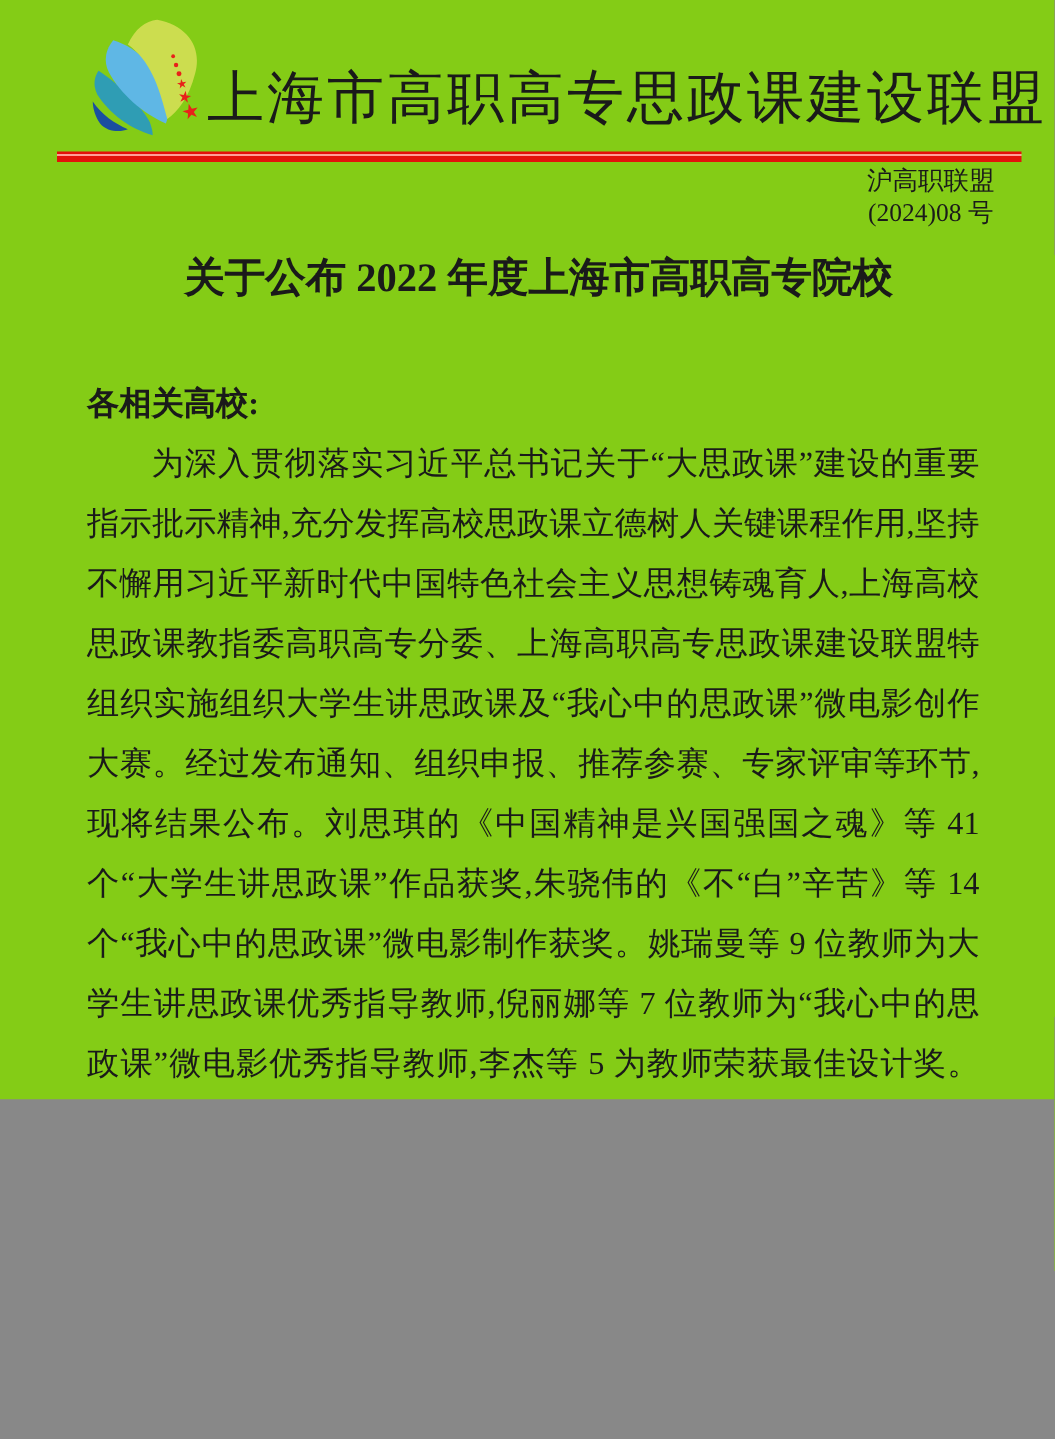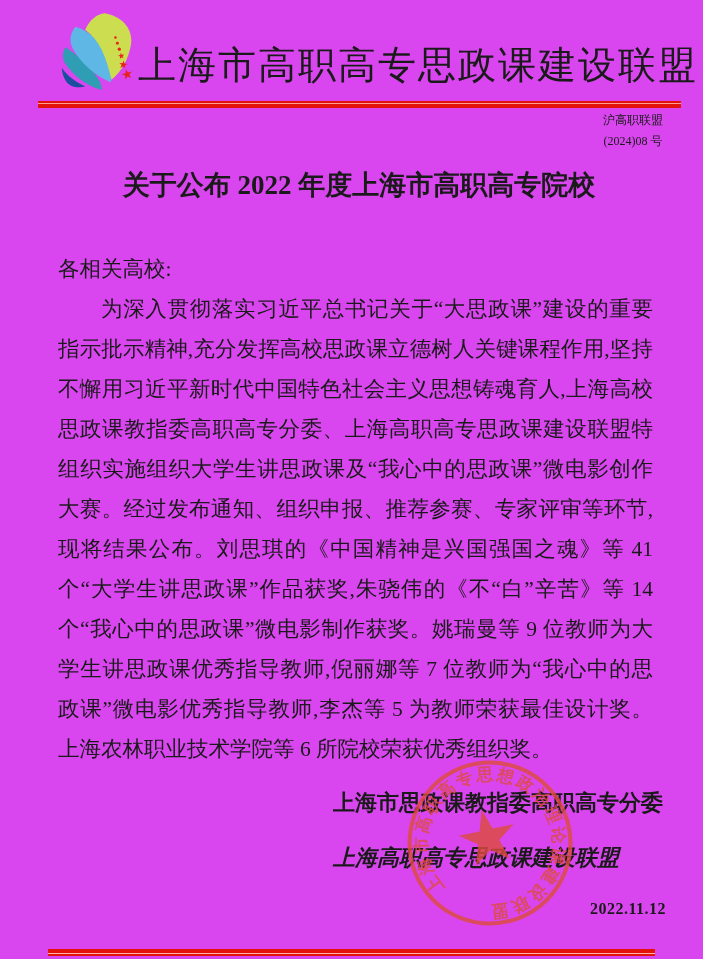--- a/index.html
+++ b/index.html
@@ -1,20 +1,20 @@
 <!DOCTYPE html>
 <html><head>
 <meta charset="utf-8">
 <style>
   html,body{margin:0;padding:0;background:#888;}
   .page{
     position:relative;
-    width:703px;height:959px;
+    width:703px;height:733px;
     margin:0 auto;
-    background:#d946ef;
+    background:#84cc16;
     overflow:hidden;
     color:#1a1a1a;
     font-family:"Liberation Serif","DejaVu Serif",serif;
   }
 
   
   .masthead{position:absolute;top:12px;left:56px;display:flex;align-items:flex-start;}
   .logo{width:76px;height:88px;flex:0 0 auto;}
   .org-name{
     font-size:38px;letter-spacing:2px;white-space:nowrap;
@@ -28,37 +28,37 @@
     background:linear-gradient(to bottom,#e3120b 0 2px,#ff9e97 2px 3px,#e3120b 3px 7px);
   }
   .rule-bottom{
     top:949px;left:48px;width:607px;
     background:linear-gradient(to bottom,#e3120b 0 4px,#ffb3ad 4px 5px,#e3120b 5px 7px);
   }
 
   
   .doc-number{
     position:absolute;top:110px;right:40px;
-    text-align:center;font-size:12px;line-height:21px;
+    text-align:center;font-size:17px;line-height:21px;
   }
 
   
   .doc-title{
     position:absolute;top:164px;left:0;right:0;margin:0;
     text-align:center;font-size:27px;font-weight:700;line-height:42px;
   }
   .doc-title .t-line{display:block;margin-left:15px;}
 
   
   .body{
     position:absolute;top:249px;left:58px;right:50px;
     font-size:21.5px;line-height:40px;text-align:justify;
   }
   .body p{margin:0;}
-  .salutation{font-weight:400;text-align:left;}
+  .salutation{font-weight:700;text-align:left;}
   .indent{text-indent:2em;}
 
   
   .signature{
     position:absolute;top:788px;right:40px;
     text-align:left;font-weight:700;font-size:22px;
   }
   .sig-line{line-height:30px;white-space:nowrap;}
   .sig-line + .sig-line{margin-top:25px;font-style:italic;}
   .doc-date{

